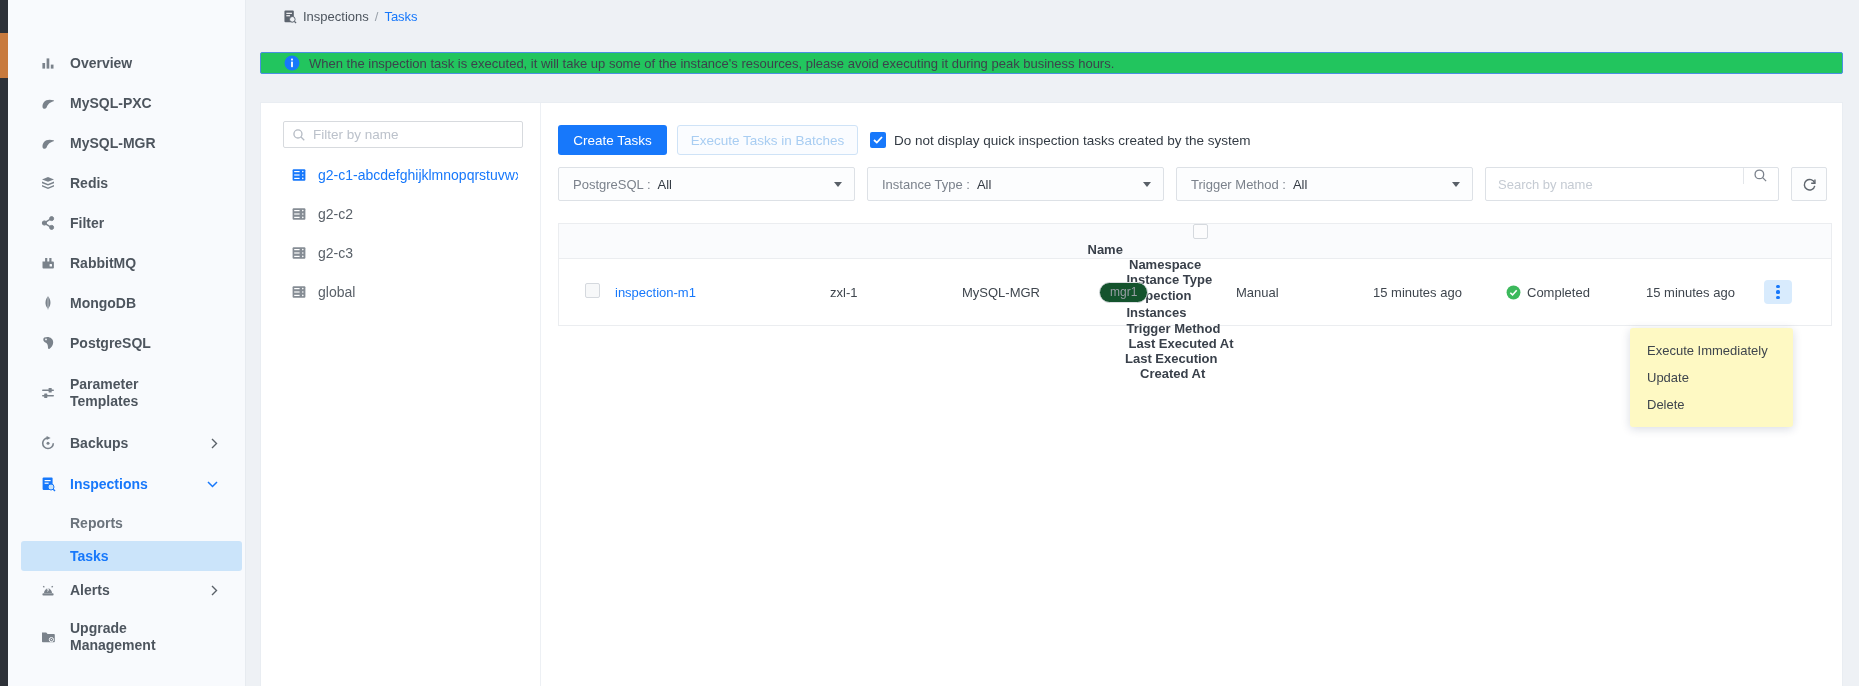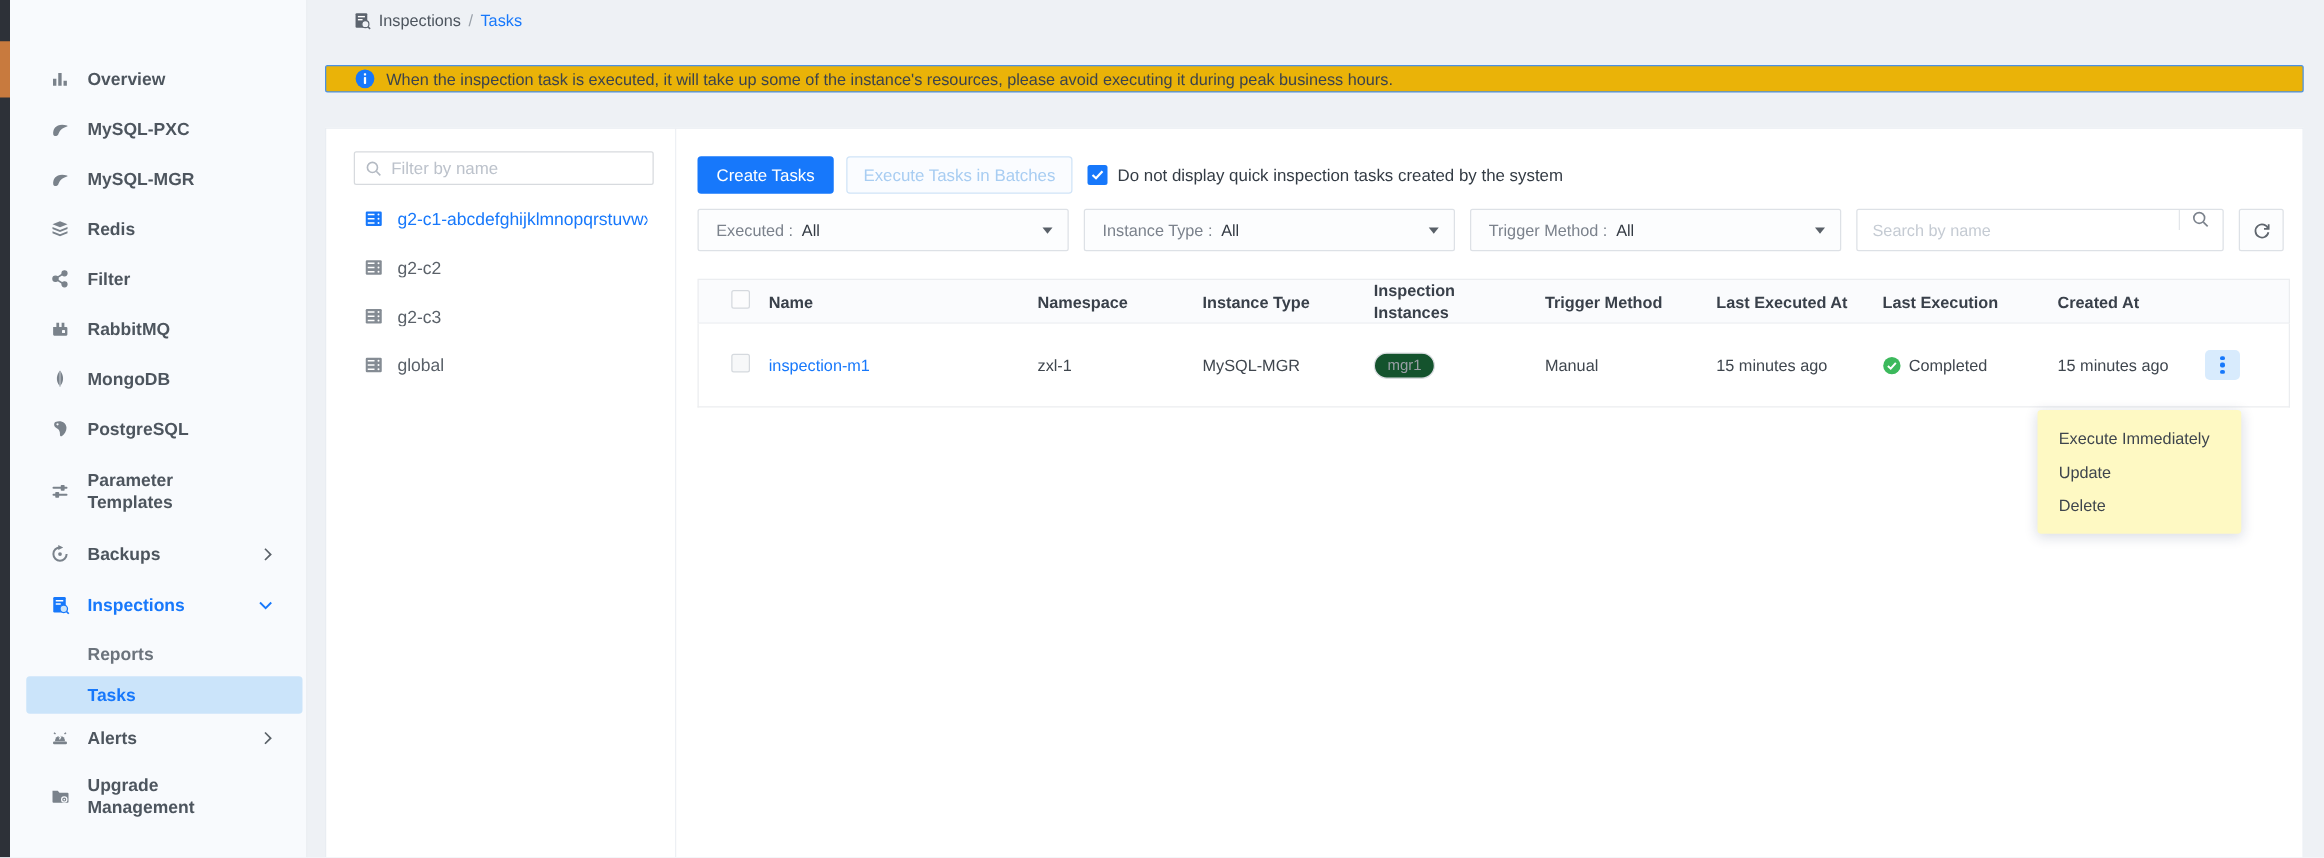--- a/index.html
+++ b/index.html
@@ -22,21 +22,21 @@
   .nav-item.active { color:#1778fb; }
   .nav-sub { padding-left:62px; color:#6b737c; font-size:14px; display:flex; align-items:center; }
   .nav-sub.selected { background:#cbe4fa; border-radius:3px; margin:0 3px 0 13px; padding-left:49px; color:#1778fb; }
 
   
   .content { position:absolute; left:247px; top:0; right:0; height:100%; }
   .breadcrumb { position:absolute; left:35px; top:9px; display:flex; align-items:center; gap:6px; font-size:13px; color:#4d555e; }
   .breadcrumb .crumb-link { color:#1778fb; }
   .breadcrumb .crumb-sep { color:#9aa1aa; }
 
-  .banner { position:absolute; left:13px; top:52px; width:1583px; height:22px; background:#eab308;
+  .banner { position:absolute; left:13px; top:52px; width:1583px; height:22px; background:#22c55e;
             border:1px solid #4a90e2; border-radius:2px; display:flex; align-items:center;
             padding-left:23px; font-size:13px; color:#3c434c; }
   .banner .info-ic { margin-right:9px; display:flex; }
 
   .card { position:absolute; left:13px; top:102px; width:1583px; bottom:-1px; background:#fff;
           border:1px solid #e9edf2; display:flex; }
 
   
   .cluster-panel { width:280px; border-right:1px solid #edf0f4; padding:18px 19px 0 22px; }
   .filter-box { width:240px; height:27px; border:1px solid #d7dade; border-radius:2px; background:#fff;
@@ -70,21 +70,21 @@
   .searchbox { width:294px; height:34px; border:1px solid #dde1e6; border-radius:2px; background:#fff;
                display:flex; padding:0 10px 0 12px; }
   .searchbox input { border:none; outline:none; flex:1; font-size:13px; color:#555; font-family:inherit; }
   .searchbox input::placeholder { color:#c5cbd3; }
   .searchbox .sdiv { width:1px; height:16px; background:#e3e6ea; margin-right:9px; }
   .iconbtn { width:36px; height:34px; border:1px solid #dde1e6; border-radius:2px; background:#fcfdfe;
              display:flex; align-items:center; justify-content:center; cursor:pointer; }
 
   
   .task-table { margin-top:22px; width:1274px; font-size:13px; }
-  .thead { display:flex; align-items:center; height:36px; background:#fafbfd; border:1px solid #ebedf0; color:#39404a; font-weight:bold; }
+  .thead { display:flex; align-items:center; height:36px; background:#fafbfd; border:1px solid #ebedf0; color:#39404a; font-weight:bold;flex-direction:column; }
   .trow  { display:flex; align-items:center; height:67px; background:#fff; border:1px solid #ebedf0; border-top:none; color:#3f464e; }
   .cell { flex:0 0 auto; padding-right:8px; }
   .c0 { width:56px; padding-left:26px; } .c1 { width:215px; } .c2 { width:132px; } .c3 { width:137px; }
   .c4 { width:137px; } .c5 { width:137px; } .c6 { width:133px; } .c7 { width:140px; } .c8 { width:110px; }
   .c9 { flex:1; display:flex; justify-content:flex-start; padding-left:8px; }
   .wraphead { display:block; width:80px; line-height:17px; }
   .link { color:#1778fb; cursor:pointer; }
   .tag-pill { display:inline-block; padding:2px 10px 3px; border:1px solid #dadde1; border-radius:11px;
               font-size:12px; color:#999ea5; background:#14532d; }
   .exec-status { display:flex; align-items:center; gap:6px; }
@@ -393,21 +393,21 @@
               <svg width="10" height="8" viewBox="0 0 10 8">
                   <polyline points="1,4 3.8,6.6 9,1" fill="none" stroke="#fff" stroke-width="1.8"></polyline>
                 </svg>
             </span>
             <span class="check-label">Do not display quick inspection tasks created by the system</span>
           </div>
         </div>
 
         <div class="filter-row">
           <div class="select">
-            <span class="sel-label">Executed :</span>
+            <span class="sel-label">PostgreSQL :</span>
             <span class="sel-value">All</span>
             <span class="caret"></span>
           </div>
           <div class="select">
             <span class="sel-label">Instance Type :</span>
             <span class="sel-value">All</span>
             <span class="caret"></span>
           </div>
           <div class="select">
             <span class="sel-label">Trigger Method :</span>

